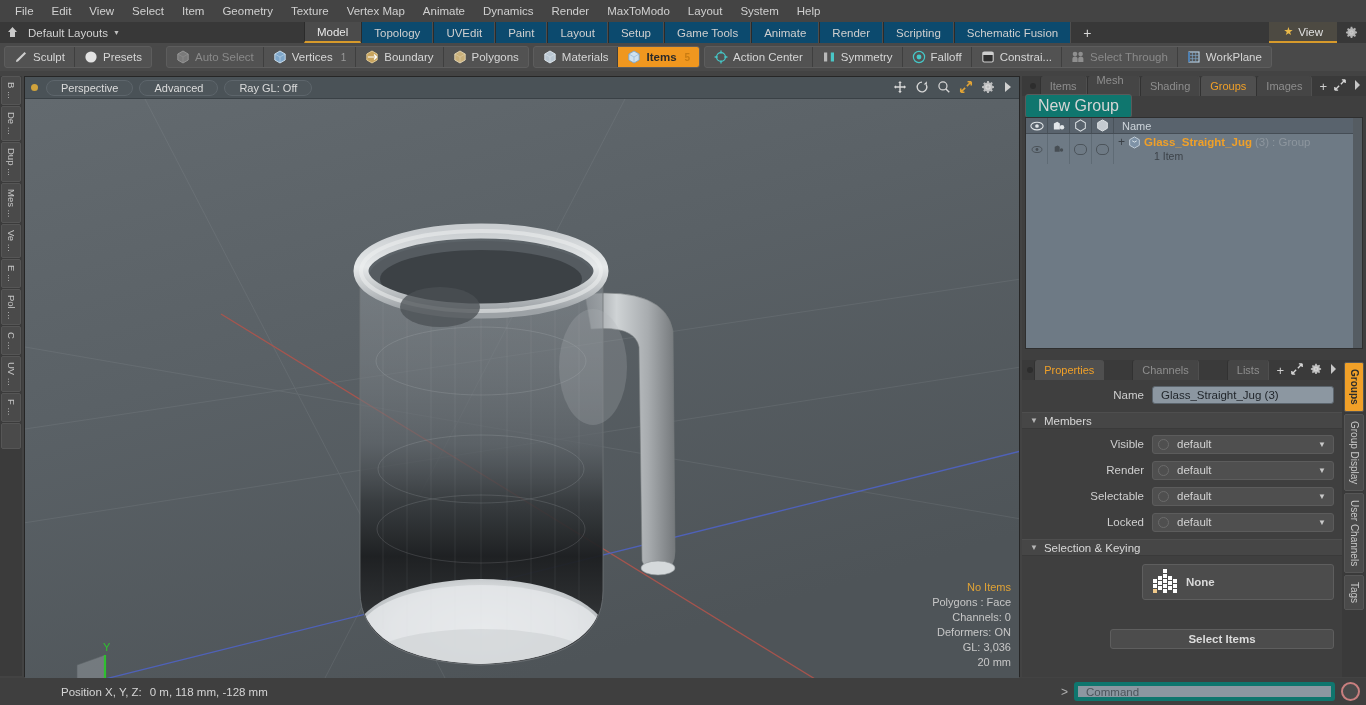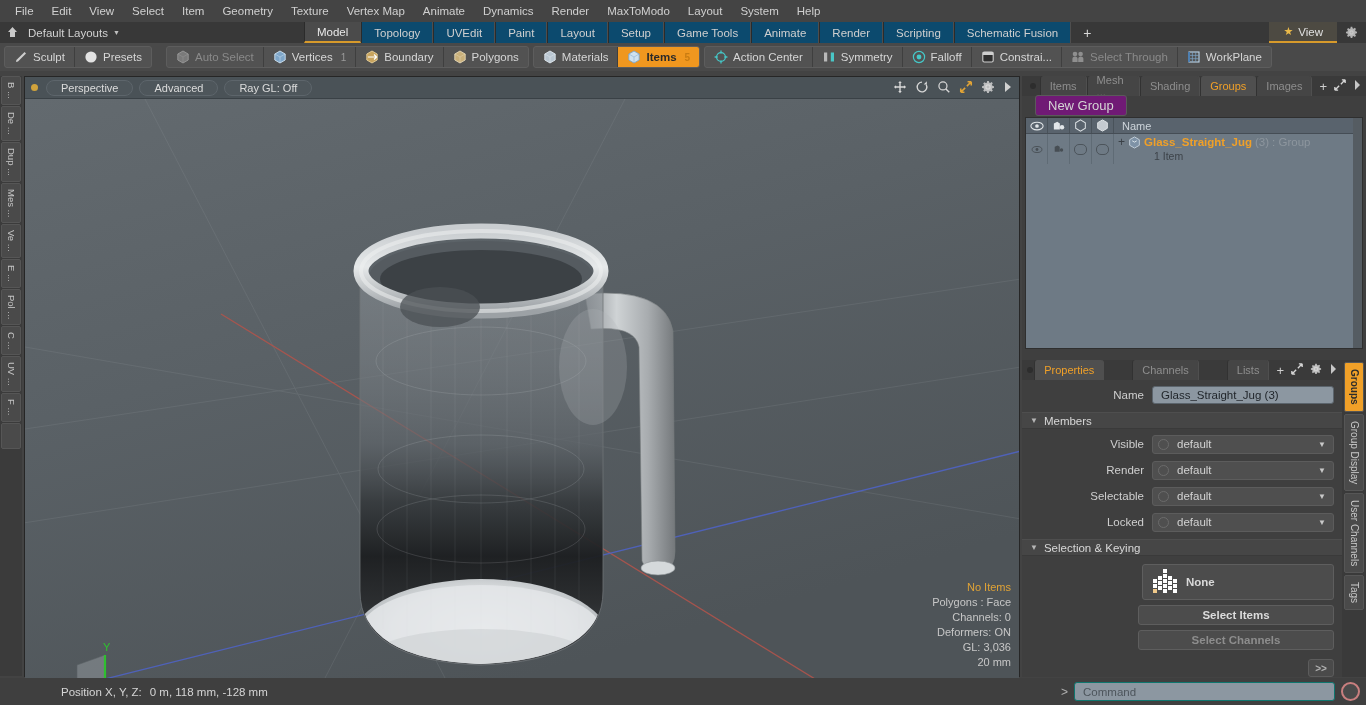--- a/index.html
+++ b/index.html
@@ -150,22 +150,22 @@
   }
   .rp-tab.active { background: #4f4f4f; color: #f0a028; }
   .rp-tab.dim { color: #8e8e8e; }
   .rp-tbplus { padding: 0 7px; display: flex; align-items: center; color: #cfcfcf; font-size: 13px; }
   .rp-tbright { margin-left: auto; display: flex; align-items: center; gap: 7px; padding-right: 5px; }
 
   .rp-newgroup {
     height: 19px; background: #3f3f3f; display: flex; align-items: center; padding: 0 3px;
   }
   .rp-newgroup .btn {
-    padding: 2px 12px; font-size: 13px; color: #d5d5d5;
-    background: #701a75; border: 1px solid #5a5a5a; border-radius: 3px; margin-left: 10px;
+    padding: 2px 12px; font-size: 16px; color: #d5d5d5;
+    background: #0f766e; border: 1px solid #5a5a5a; border-radius: 3px;
   }
 
   .grouplist {
     margin: 2px 3px 0 3px; height: 232px;
     background: #6e7a85; border: 1px solid #2f2f2f;
     position: relative;
   }
   .gl-head {
     display: flex; height: 16px; background: #59636d; align-items: stretch;
     border-bottom: 1px solid #454d55;
@@ -217,22 +217,22 @@
     font-size: 11.5px; color: #d8d8d8;
     border-top: 1px solid #4e4e4e; border-bottom: 1px solid #3a3a3a;
   }
   .tri { font-size: 8px; color: #b5b5b5; }
   .sk-wrap { padding: 8px 8px 0 0; display: flex; flex-direction: column; align-items: flex-end; gap: 5px; font-weight: bold; }
   .sk-none {
     width: 192px; height: 36px; background: #4c4c4c; border: 1px solid #5e5e5e; border-radius: 3px;
     display: flex; align-items: center; gap: 9px; padding-left: 10px; font-size: 11.5px; color: #d9d9d9;
   }
   .sk-btn {
-    width: 196px; height: 20px; background: #4c4c4c; border: 1px solid #5e5e5e; border-radius: 3px;
-    display: flex; align-items: center; justify-content: center; font-size: 11.5px; color: #dcdcdc;
+    width: 224px; height: 20px; background: #4c4c4c; border: 1px solid #5e5e5e; border-radius: 3px;
+    display: flex; align-items: center; justify-content: center; font-size: 11.5px; color: #dcdcdc; margin-top: 24px;
   }
   .sk-btn.dim { color: #8d8d8d; }
   .sk-more {
     width: 26px; height: 18px; background: #4a4a4a; border: 1px solid #5c5c5c; border-radius: 3px;
     display: flex; align-items: center; justify-content: center; font-size: 10px; color: #b0b0b0;
     margin-top: 4px;
   }
 
   
   .rightrail {
@@ -254,21 +254,21 @@
     position: absolute; left: 0; top: 678px; width: 1366px; height: 27px;
     background: #3f3f3f; display: flex; align-items: center; padding-left: 35px;
   }
   .bb-left { width: 1020px; display: flex; align-items: center; padding-left: 26px; }
   .bb-pos {
     font-size: 11.5px; color: #d5d5d5;
   }
   .bb-right { flex: 1; display: flex; align-items: center; gap: 6px; padding: 0 6px; }
   .bb-gt { color: #b0b0b0; font-size: 12px; }
   .cmdfield {
-    flex: 1; height: 19px; background: #8c97a1; border: 1px solid #0f766e; border-radius: 3px;
+    flex: 1; height: 19px; background: #8c97a1; border: 4px solid #0f766e; border-radius: 3px;
     display: flex; align-items: center; padding-left: 8px; font-size: 11.5px; color: #4d555c;
   }
   .cmdcirc {
     width: 19px; height: 19px; border-radius: 50%; border: 2px solid #c97f7f;
     background: #4a4a4a; flex: 0 0 auto;
   }
 </style>
 </head>
 <body>
 

